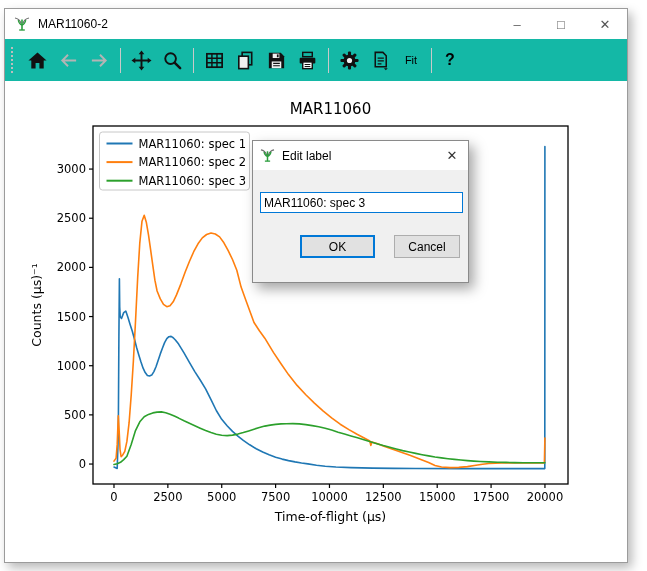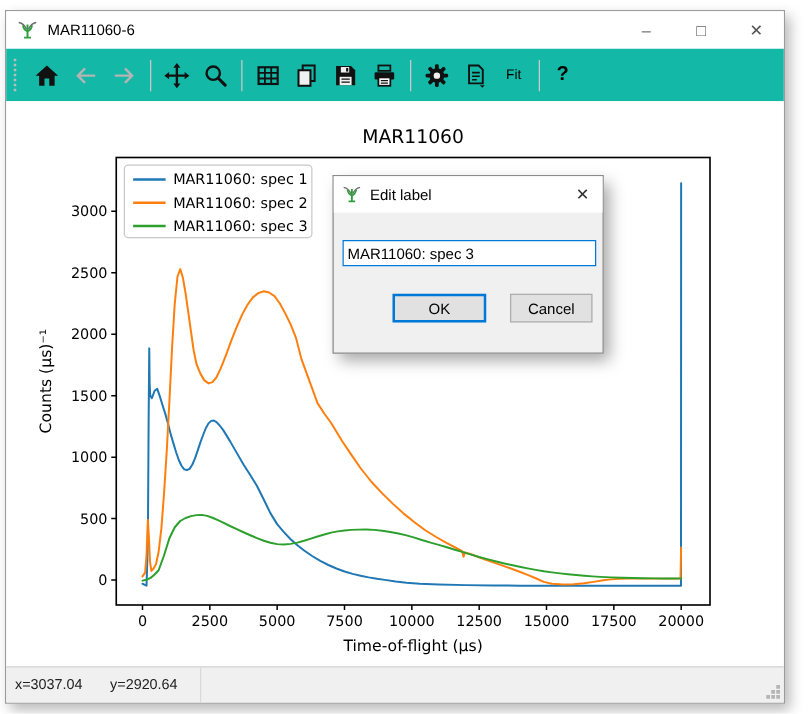--- a/index.html
+++ b/index.html
@@ -32,21 +32,21 @@
   .alabel{font:12.5px "DejaVu Sans",sans-serif;fill:#000;}
   .legend-text{font:11.5px "DejaVu Sans",sans-serif;fill:#000;}
   
   #statusbar{position:absolute;left:0;bottom:0;width:100%;height:28px;background:#f0f0f0;
              border-top:1px solid #d4d4d4;display:flex;align-items:center;font-size:11.5px;color:#222;}
   #statusbar .sx{margin-left:7px;}
   #statusbar .sy{margin-left:22px;}
   #statusbar .ssep{width:1px;height:100%;background:#dadada;margin-left:18px;}
   #grip{position:absolute;right:2px;bottom:2px;}
   
-  #dialog{position:absolute;left:266px;top:140px;width:215px;height:141px;background:#f0f0f0;
+  #dialog{position:absolute;left:252px;top:140px;width:215px;height:141px;background:#f0f0f0;
           border:1px solid #8a8a8a;box-shadow:5px 6px 12px rgba(0,0,0,.35);}
   #dlg-titlebar{position:absolute;left:0;top:0;width:100%;height:29px;background:#ffffff;
                 display:flex;align-items:center;}
   #dlg-titlebar .appicon{margin-left:7px;width:15px;height:15px;}
   #dlg-titlebar .dtitle{margin-left:7px;font-size:12px;color:#000;}
   #dlg-close{margin-left:auto;width:32px;height:100%;display:flex;align-items:center;
              justify-content:center;font-size:13px;color:#333;}
   #dlg-input{position:absolute;left:7px;top:51px;width:195px;height:17px;border:1px solid #0078d7;
              background:#fff;font:12px "Liberation Sans",sans-serif;color:#000;padding:1px 3px;outline:none;}
   .dbtn{position:absolute;top:94px;height:23px;font:12px "Liberation Sans",sans-serif;
@@ -63,21 +63,21 @@
 
     <div id="titlebar">
       <svg class="appicon" viewBox="0 0 16 16" fill="none">
         <path d="M1 2 C4 2.5 6 4.5 7.2 7.5" stroke="#6d6d6d" stroke-width="1.1"></path>
         <path d="M15 2 C12 2.5 10 4.5 8.8 7.5" stroke="#6d6d6d" stroke-width="1.1"></path>
         <path d="M8 3.5 V14" stroke="#2e9e3f" stroke-width="1.6"></path>
         <path d="M8 9 C6 8.5 4.8 6.8 4.3 4.2" stroke="#2e9e3f" stroke-width="1.4"></path>
         <path d="M8 9 C10 8.5 11.2 6.8 11.7 4.2" stroke="#2e9e3f" stroke-width="1.4"></path>
         <path d="M5.2 14 H10.8" stroke="#2e9e3f" stroke-width="1.4"></path>
       </svg>
-      <span class="title">MAR11060-6</span>
+      <span class="title">MAR11060-2</span>
       <div id="wincontrols">
         <div class="wc">–</div>
         <div class="wc">□</div>
         <div class="wc close">✕</div>
       </div>
     </div>
 
     <div id="toolbar">
       <div class="thandle"></div>
 
@@ -216,35 +216,20 @@
           <rect x="94.5" y="51" width="150" height="58" rx="3" fill="rgba(255,255,255,0.85)" stroke="#c8c8c8" stroke-width="1"></rect>
           <line x1="101.5" y1="62.5" x2="127.5" y2="62.5" stroke="#1f77b4" stroke-width="2"></line>
           <text x="133.5" y="66.5" class="legend-text">MAR11060: spec 1</text>
           <line x1="101.5" y1="81.1" x2="127.5" y2="81.1" stroke="#ff7f0e" stroke-width="2"></line>
           <text x="133.5" y="85.1" class="legend-text">MAR11060: spec 2</text>
           <line x1="101.5" y1="99.7" x2="127.5" y2="99.7" stroke="#2ca02c" stroke-width="2"></line>
           <text x="133.5" y="103.7" class="legend-text">MAR11060: spec 3</text>
         </svg>
     </div>
 
-    <div id="statusbar">
-      <span class="sx">x=3037.04</span>
-      <span class="sy">y=2920.64</span>
-      <div class="ssep"></div>
-      <svg id="grip" width="13" height="13" viewBox="0 0 13 13">
-        <g fill="#b5b5b5">
-          <rect x="9" y="1" width="3" height="3"></rect>
-          <rect x="5" y="5" width="3" height="3"></rect>
-            <rect x="9" y="5" width="3" height="3"></rect>
-          <rect x="1" y="9" width="3" height="3"></rect>
-            <rect x="5" y="9" width="3" height="3"></rect>
-            <rect x="9" y="9" width="3" height="3"></rect>
-        </g>
-      </svg>
-    </div>
   </div>
 
   <div id="dialog">
     <div id="dlg-titlebar">
       <svg class="appicon" viewBox="0 0 16 16" fill="none">
         <path d="M1 2 C4 2.5 6 4.5 7.2 7.5" stroke="#6d6d6d" stroke-width="1.1"></path>
         <path d="M15 2 C12 2.5 10 4.5 8.8 7.5" stroke="#6d6d6d" stroke-width="1.1"></path>
         <path d="M8 3.5 V14" stroke="#2e9e3f" stroke-width="1.6"></path>
         <path d="M8 9 C6 8.5 4.8 6.8 4.3 4.2" stroke="#2e9e3f" stroke-width="1.4"></path>
         <path d="M8 9 C10 8.5 11.2 6.8 11.7 4.2" stroke="#2e9e3f" stroke-width="1.4"></path>

